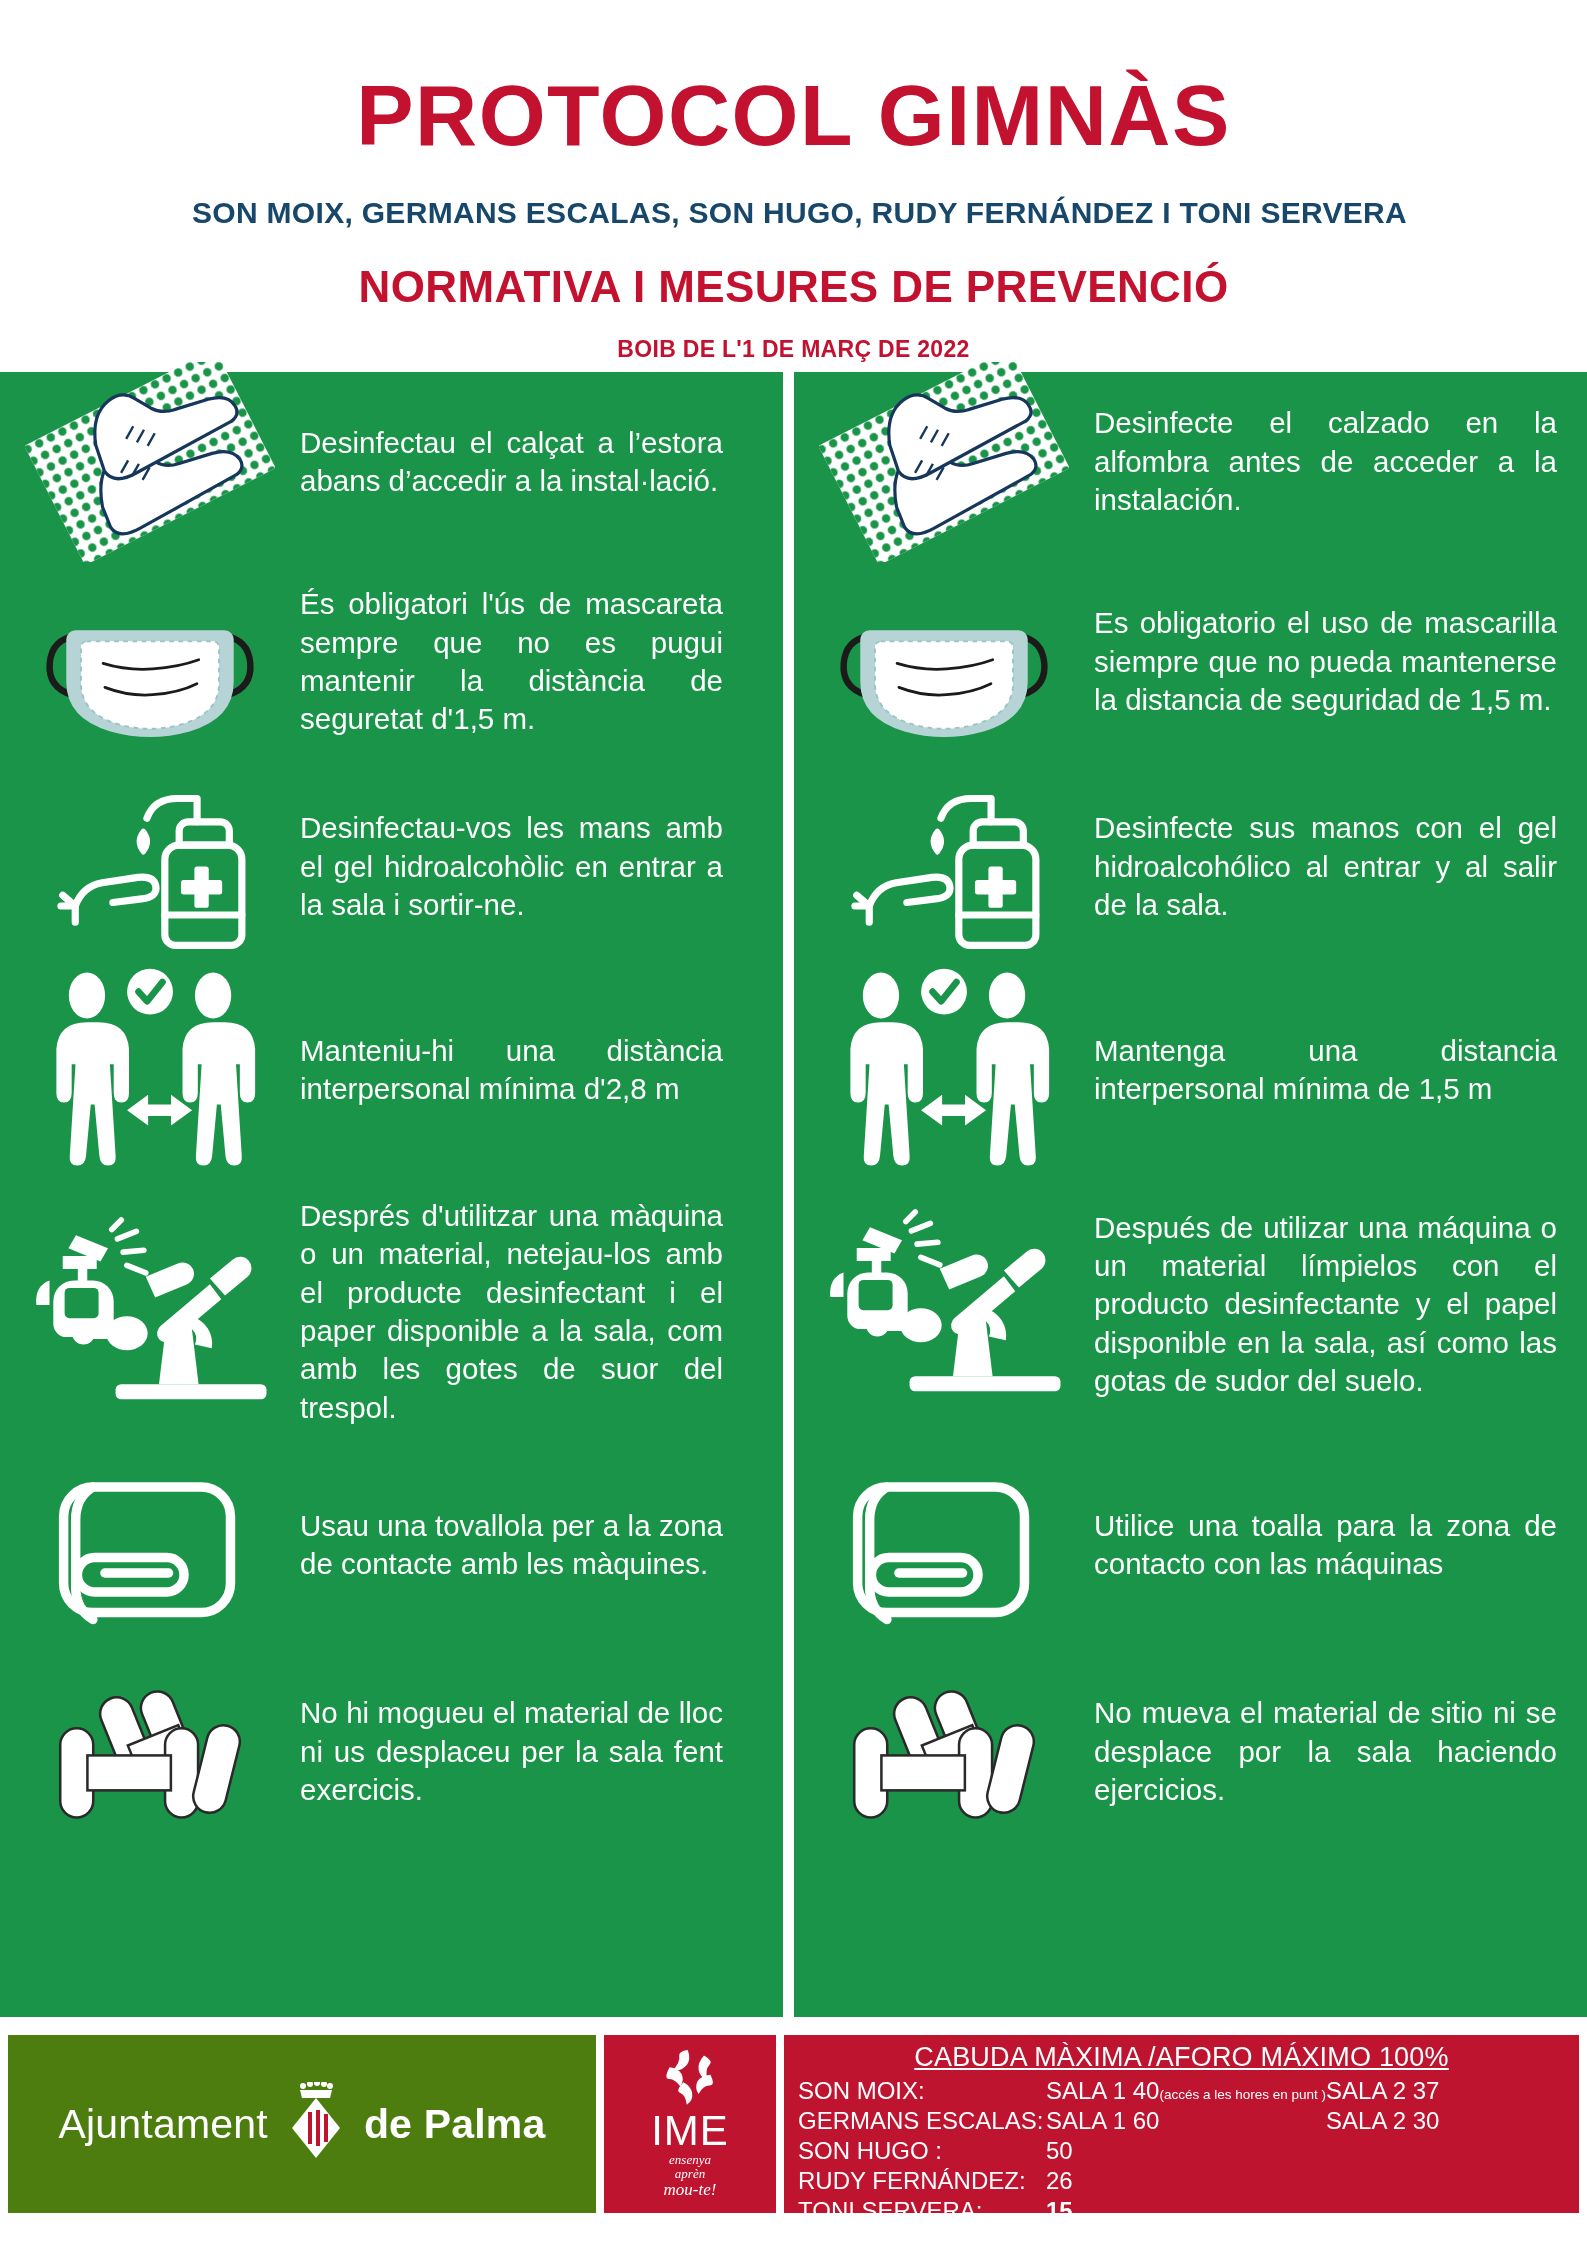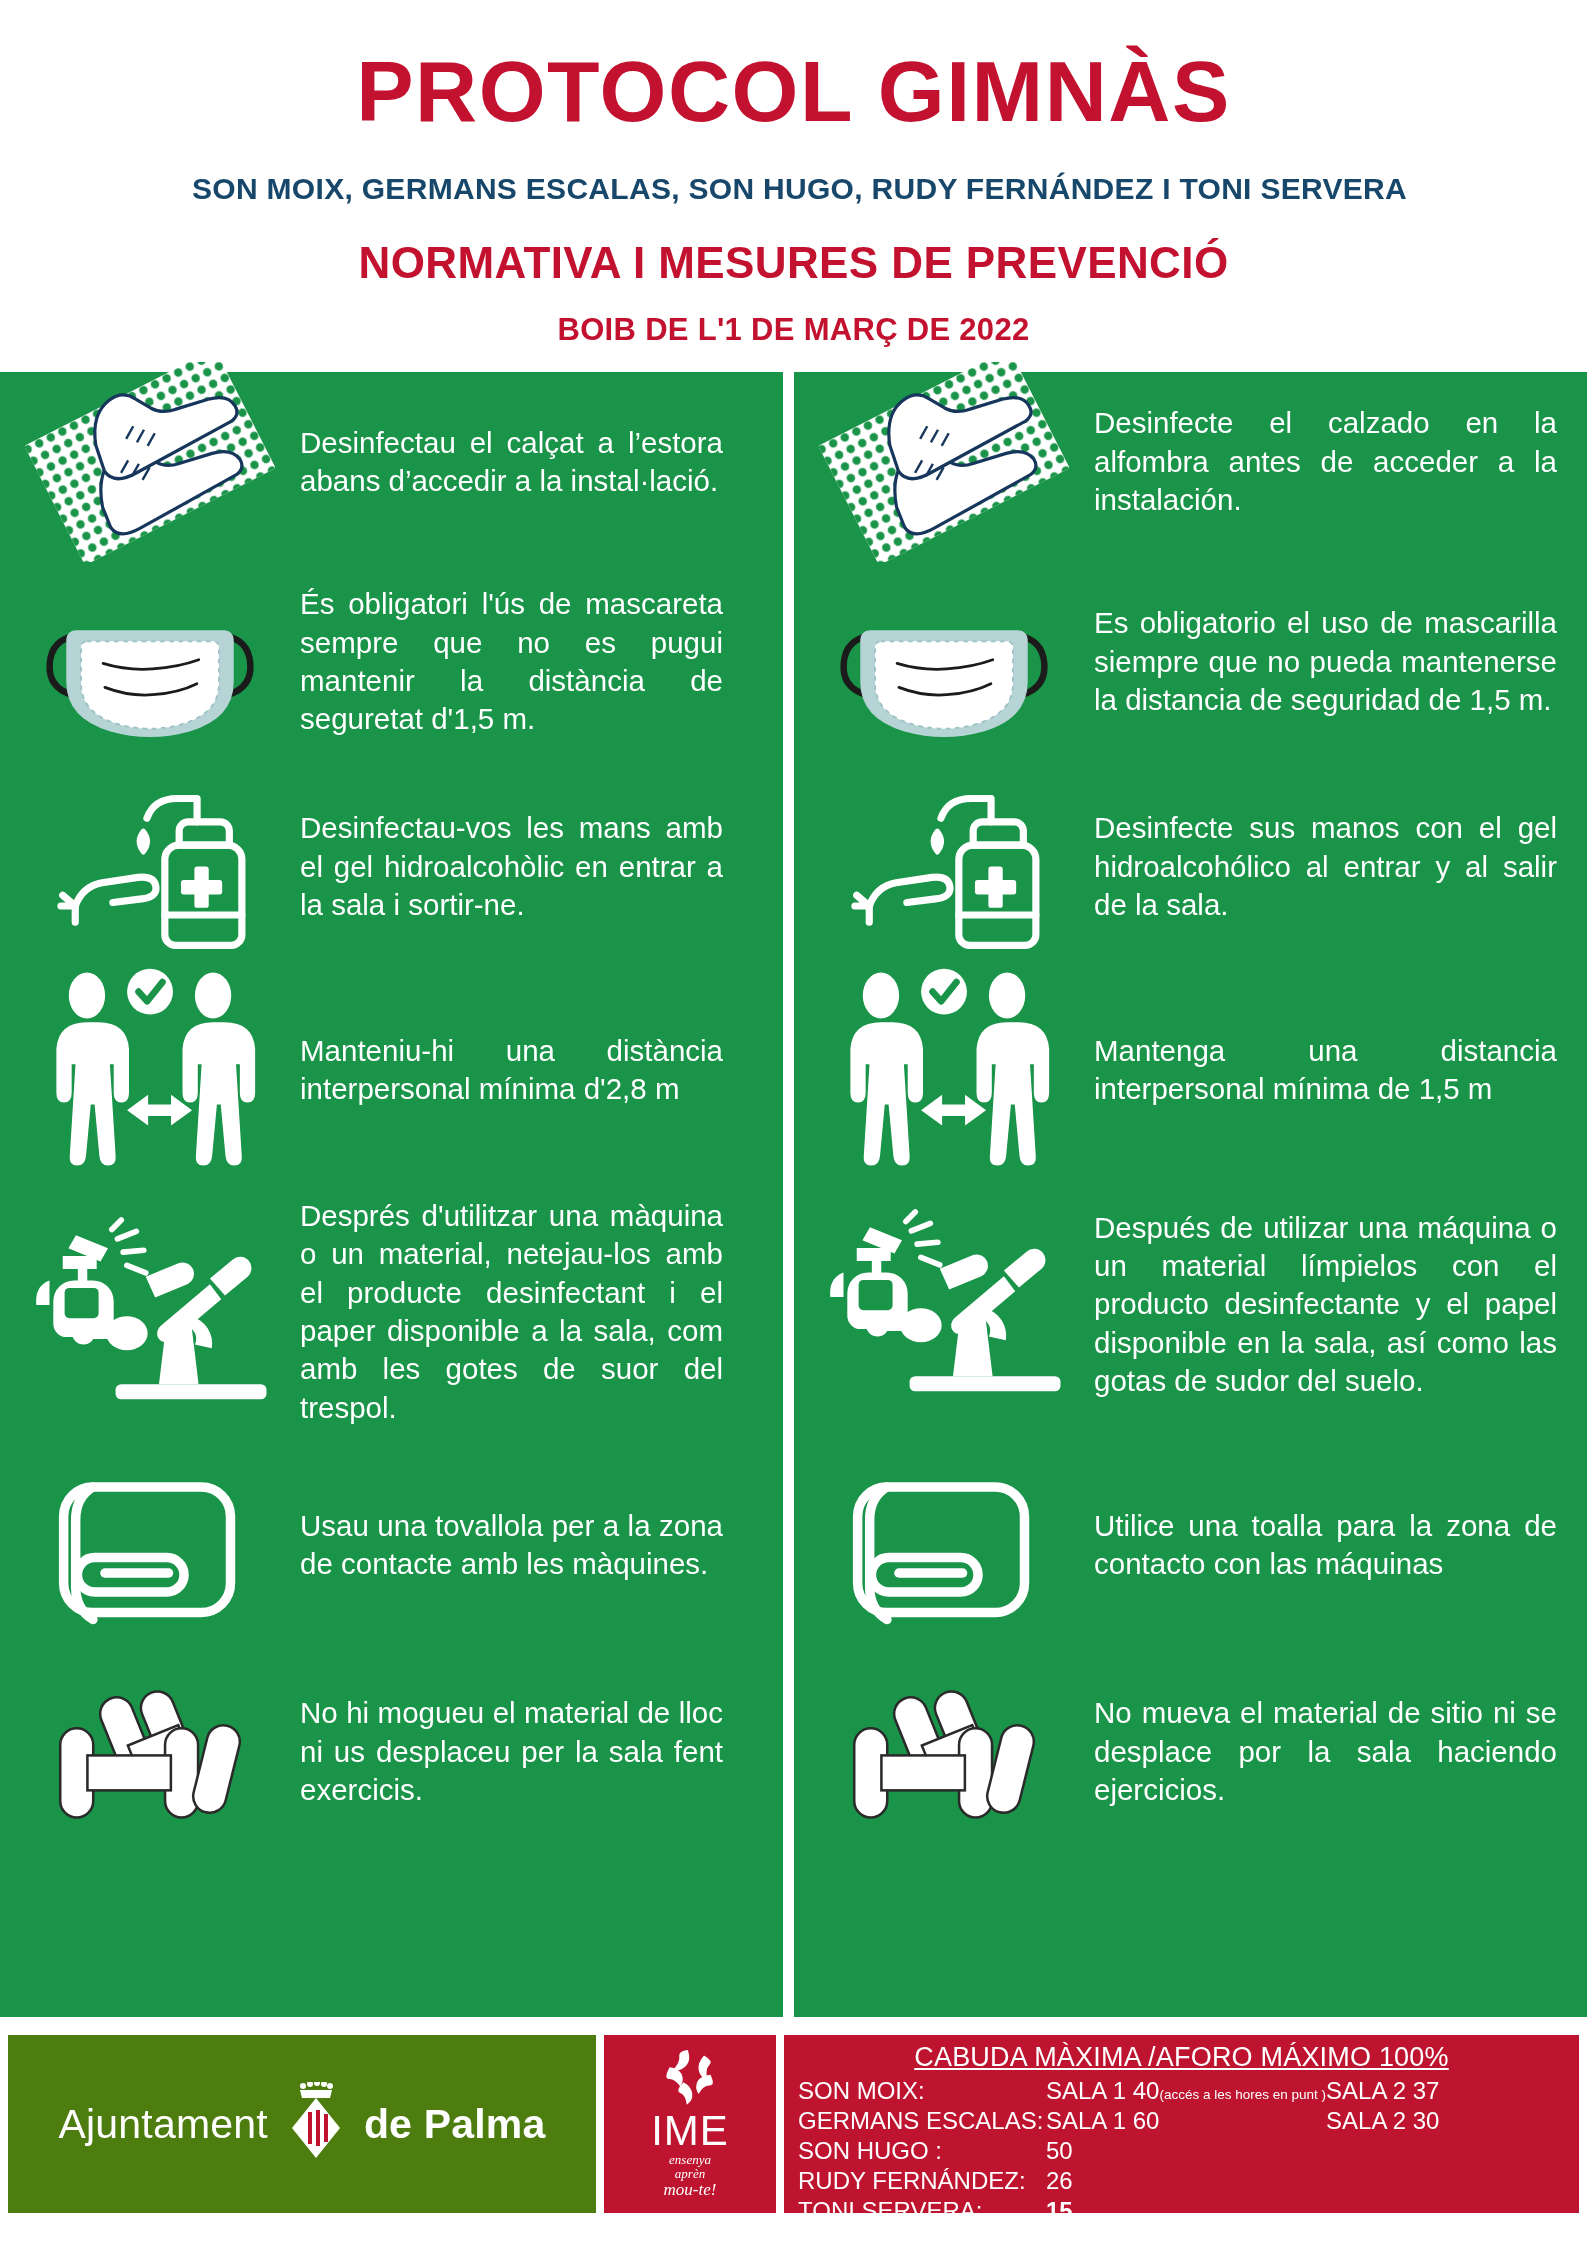--- a/index.html
+++ b/index.html
@@ -9,33 +9,33 @@
     font-family: "Liberation Sans", sans-serif;
     overflow: hidden;
   }
   .poster { position: relative; width: 1587px; height: 2245px; background: #fff; }
 
   
   .header { position: absolute; left: 0; top: 0; width: 1587px; height: 372px;
             background: #fff; text-align: center; }
   .title {
     font-size: 86px; font-weight: bold; color: #c3122f;
-    letter-spacing: 1.5px; line-height: 1; padding-top: 48px;
+    letter-spacing: 1.5px; line-height: 1; padding-top: 72px;
     white-space: nowrap;
   }
   .venues {
     font-size: 30px; font-weight: bold; color: #17476b;
     letter-spacing: .3px; margin-top: 38px; white-space: nowrap; padding-left: 12px;
   }
   .subtitle {
     font-size: 44px; font-weight: bold; color: #c3122f;
     letter-spacing: .4px; margin-top: 32px; white-space: nowrap;
   }
   .boib {
-    font-size: 31px; font-weight: bold; color: #c3122f;
+    font-size: 23px; font-weight: bold; color: #c3122f;
     letter-spacing: .3px; margin-top: 24px; white-space: nowrap;
   }
 
   
   .body-green {
     position: absolute; left: 0; top: 372px;
     width: 1587px; height: 1645px;
     background: #199448;
   }
   .divider {

